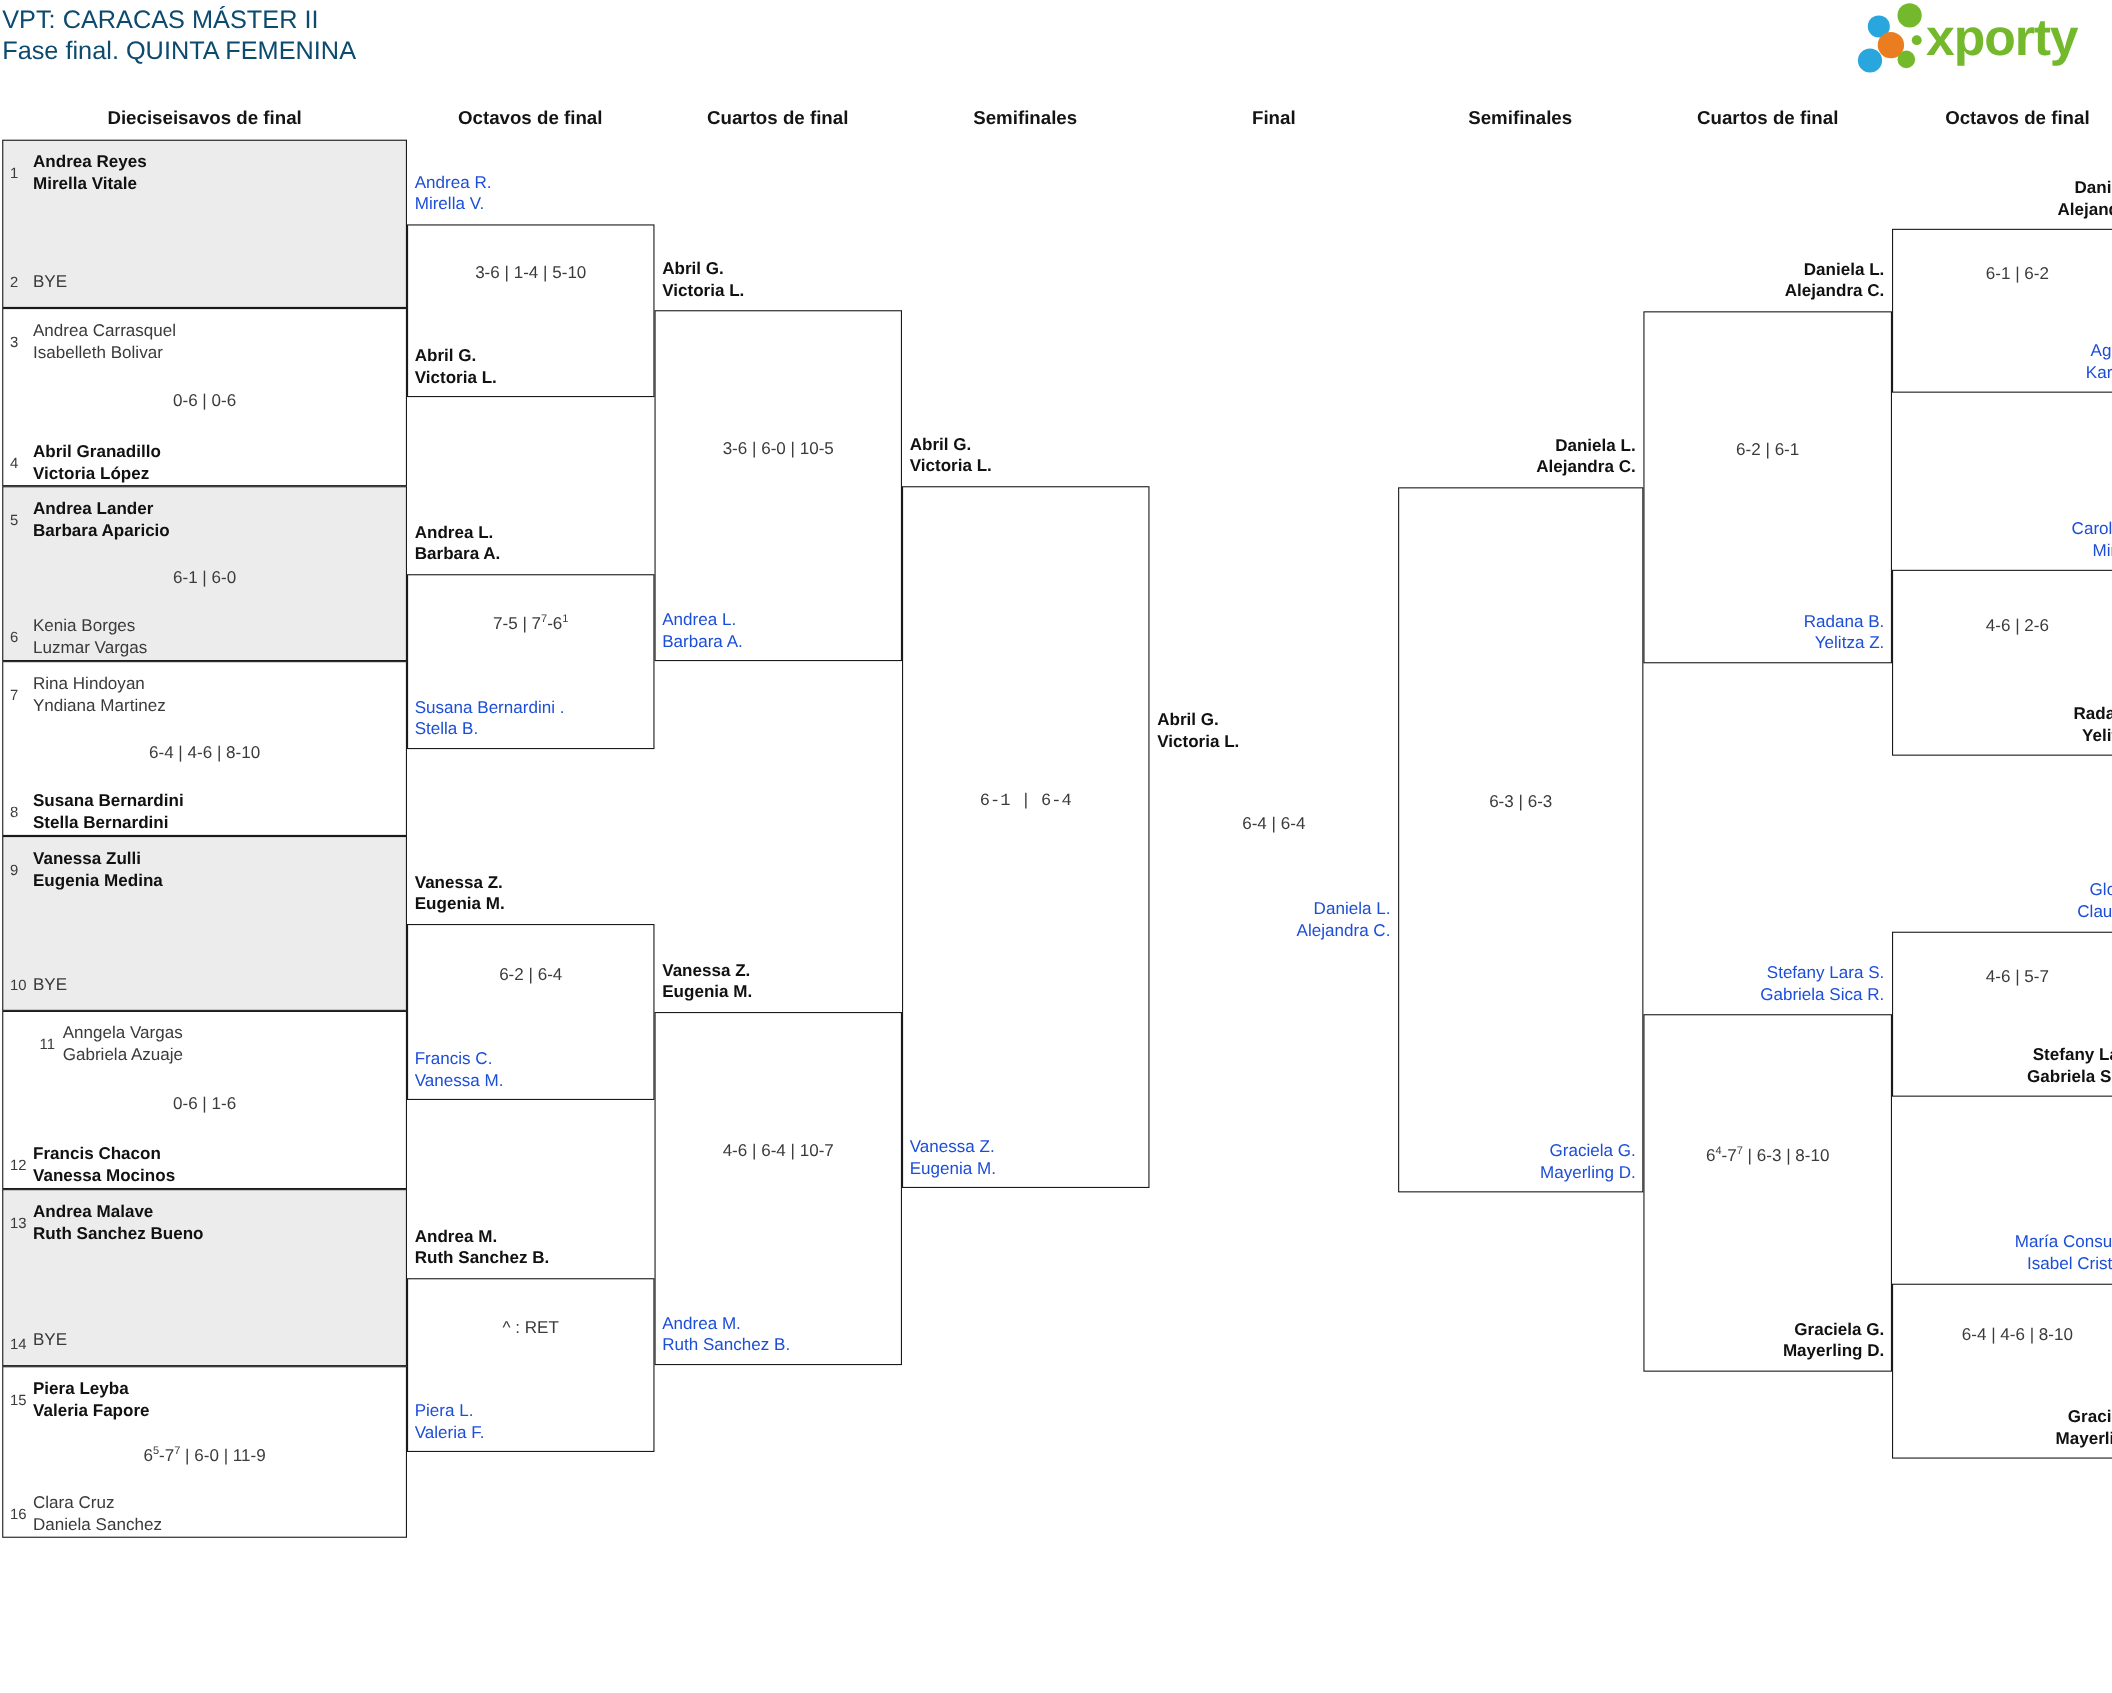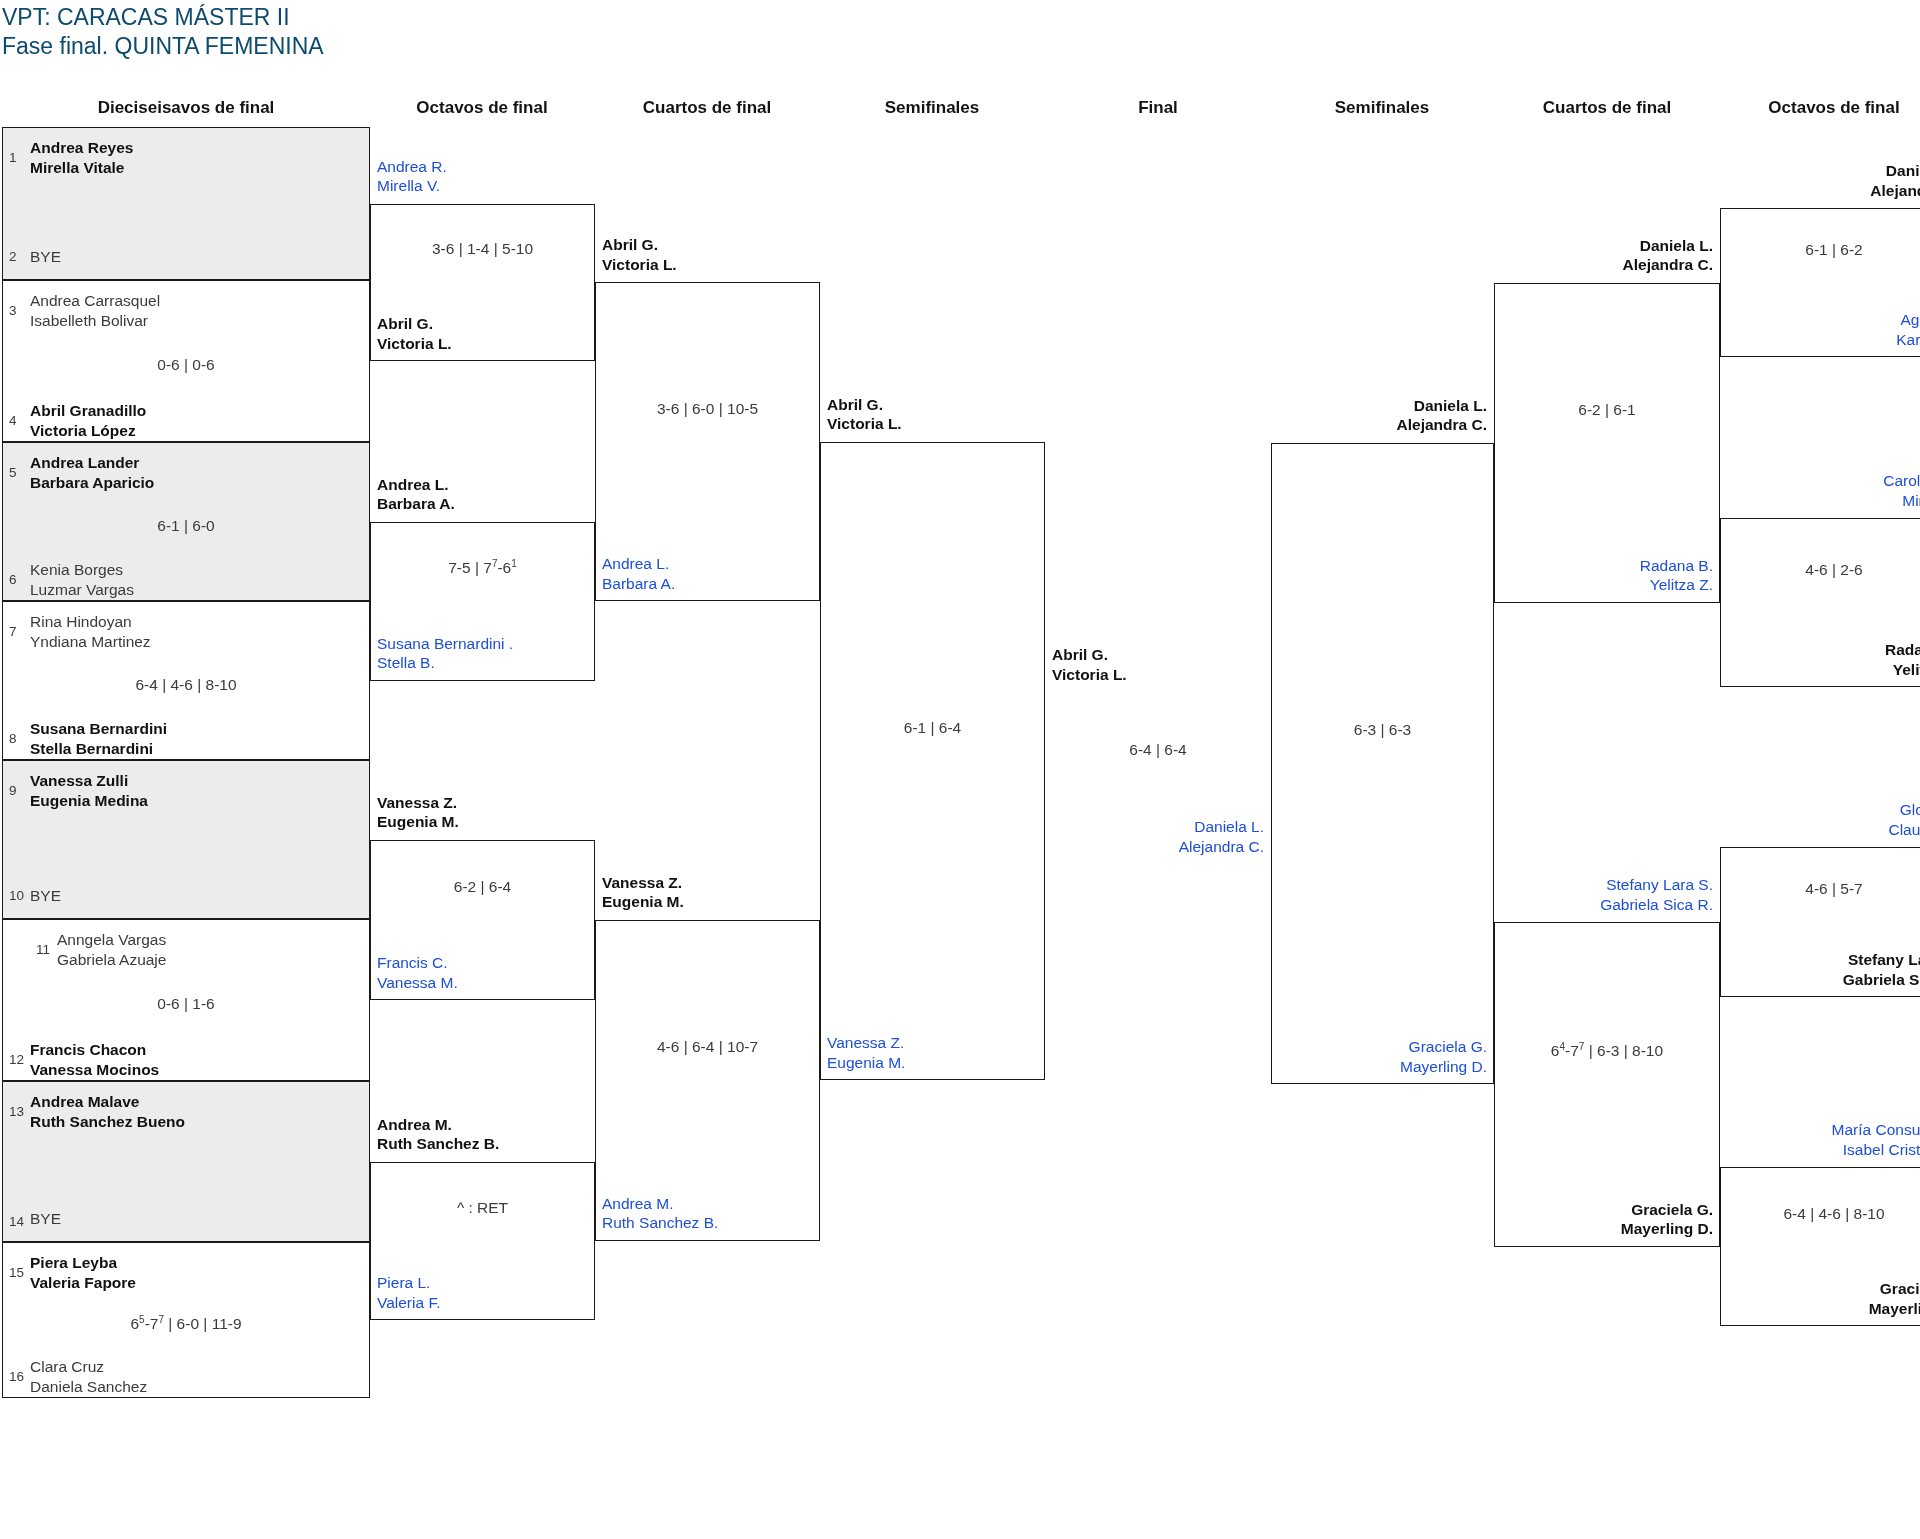--- a/index.html
+++ b/index.html
@@ -31,20 +31,29 @@
 
   <div class="hdr" style="left:186px">Dieciseisavos de final</div>
   <div class="hdr" style="left:482px">Octavos de final</div>
   <div class="hdr" style="left:707px">Cuartos de final</div>
   <div class="hdr" style="left:932px">Semifinales</div>
   <div class="hdr" style="left:1158px">Final</div>
   <div class="hdr" style="left:1382px">Semifinales</div>
   <div class="hdr" style="left:1607px">Cuartos de final</div>
   <div class="hdr" style="left:1834px">Octavos de final</div>
 
+  <div id="logo">
+    <div class="dot" style="left: 40px; top: 3px; width: 22px; height: 22px; background: rgb(116, 184, 44);"></div>
+    <div class="dot" style="left: 13px; top: 14px; width: 20px; height: 20px; background: rgb(42, 166, 222);"></div>
+    <div class="dot" style="left: 53px; top: 32px; width: 9px; height: 9px; background: rgb(116, 184, 44);"></div>
+    <div class="dot" style="left: 22px; top: 29px; width: 24px; height: 24px; background: rgb(233, 125, 32);"></div>
+    <div class="dot" style="left: 4px; top: 44px; width: 22px; height: 22px; background: rgb(42, 166, 222);"></div>
+    <div class="dot" style="left: 40px; top: 46px; width: 16px; height: 16px; background: rgb(116, 184, 44);"></div>
+    <div id="logo-text" style="color: rgb(116, 184, 44);">xporty</div>
+  </div>
 
   <div id="bracket">
       <div class="bx shaded" style="left: 2px; top: 127px; width: 368px; height: 153px;"></div>
       <div class="seedrow" style="top: 138px;">
         <div class="seednum">1</div>
         <div class="seednames b">Andrea Reyes<br>Mirella Vitale</div>
       </div>
       <div class="seedrow" style="top: 247px;">
         <div class="seednum">2</div>
         <div class="seednames">BYE</div>
@@ -137,21 +146,21 @@
       <div class="lbl b" style="top: 235.25px; left: 602px;">Abril G.<br>Victoria L.</div>
       <div class="lbl" style="top: 554px; left: 602px;">Andrea L.<br>Barbara A.</div>
       <div class="score" style="left: 507.5px; top: 398.625px; width: 400px;">3-6 | 6-0 | 10-5</div>
       <div class="bx" style="left: 595px; top: 919.75px; width: 225px; height: 321px;"></div>
       <div class="lbl b" style="top: 872.75px; left: 602px;">Vanessa Z.<br>Eugenia M.</div>
       <div class="lbl" style="top: 1193.75px; left: 602px;">Andrea M.<br>Ruth Sanchez B.</div>
       <div class="score" style="left: 507.5px; top: 1037.25px; width: 400px;">4-6 | 6-4 | 10-7</div>
       <div class="bx" style="left: 820px; top: 441.625px; width: 225px; height: 638.625px;"></div>
       <div class="lbl b" style="top: 394.625px; left: 827px;">Abril G.<br>Victoria L.</div>
       <div class="lbl" style="top: 1033.25px; left: 827px;">Vanessa Z.<br>Eugenia M.</div>
-      <div class="score" style="left: 732.5px; top: 717.938px; width: 400px;">6-1 | 6-4</div>
+      <div class="score" style="left: 732.5px; top: 717.938px; width: 400px; font-family: Liberation Mono, monospace;">6-1 | 6-4</div>
       <div class="bx" style="left: 1720px; top: 208px; width: 228px; height: 149px;"></div>
       <div class="lbl b" style="top: 161px; right: -21px; text-align: right;">Daniela<br>Alejandra</div>
       <div class="lbl" style="top: 310px; right: -21px; text-align: right;">Agata<br>Karina</div>
       <div class="score" style="left: 1634px; top: 239.5px; width: 400px;">6-1 | 6-2</div>
       <div class="bx" style="left: 1720px; top: 518px; width: 228px; height: 169px;"></div>
       <div class="lbl" style="top: 471px; right: -21px; text-align: right;">Carolina<br>Miren</div>
       <div class="lbl b" style="top: 640px; right: -21px; text-align: right;">Radana<br>Yelitza</div>
       <div class="score" style="left: 1634px; top: 559.5px; width: 400px;">4-6 | 2-6</div>
       <div class="bx" style="left: 1720px; top: 847px; width: 228px; height: 150px;"></div>
       <div class="lbl" style="top: 800px; right: -21px; text-align: right;">Gloria<br>Claudia</div>

